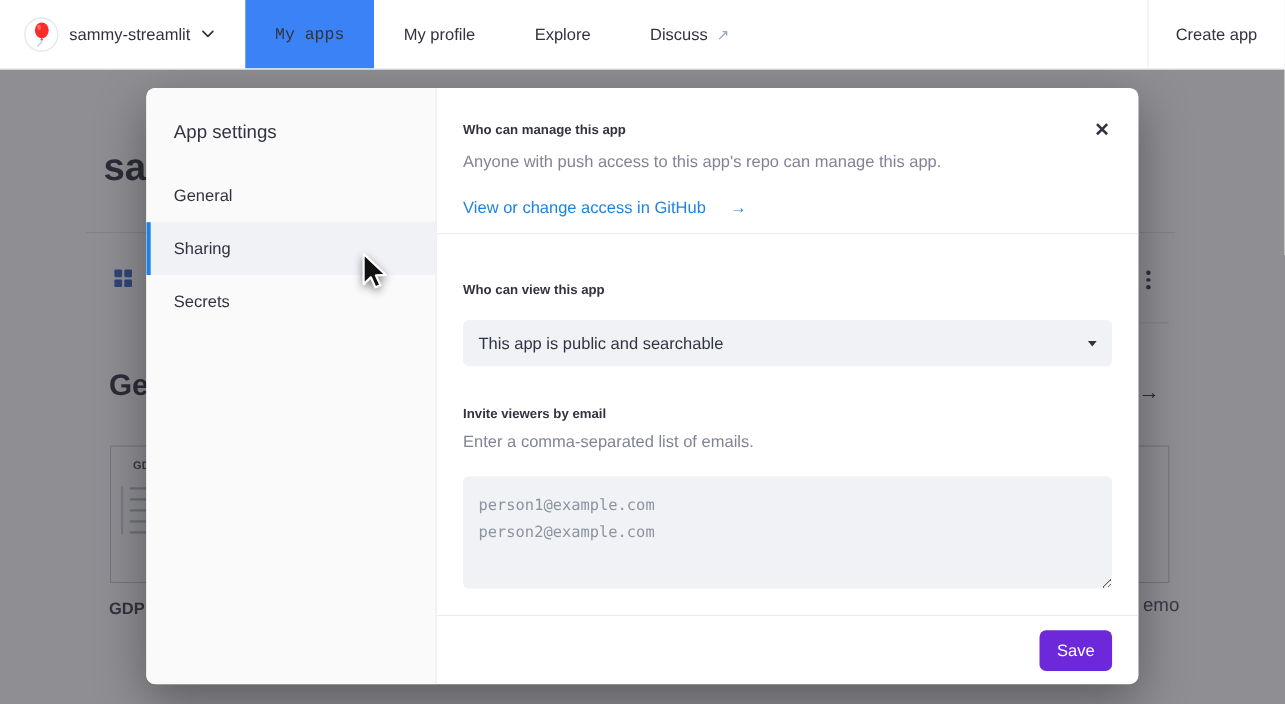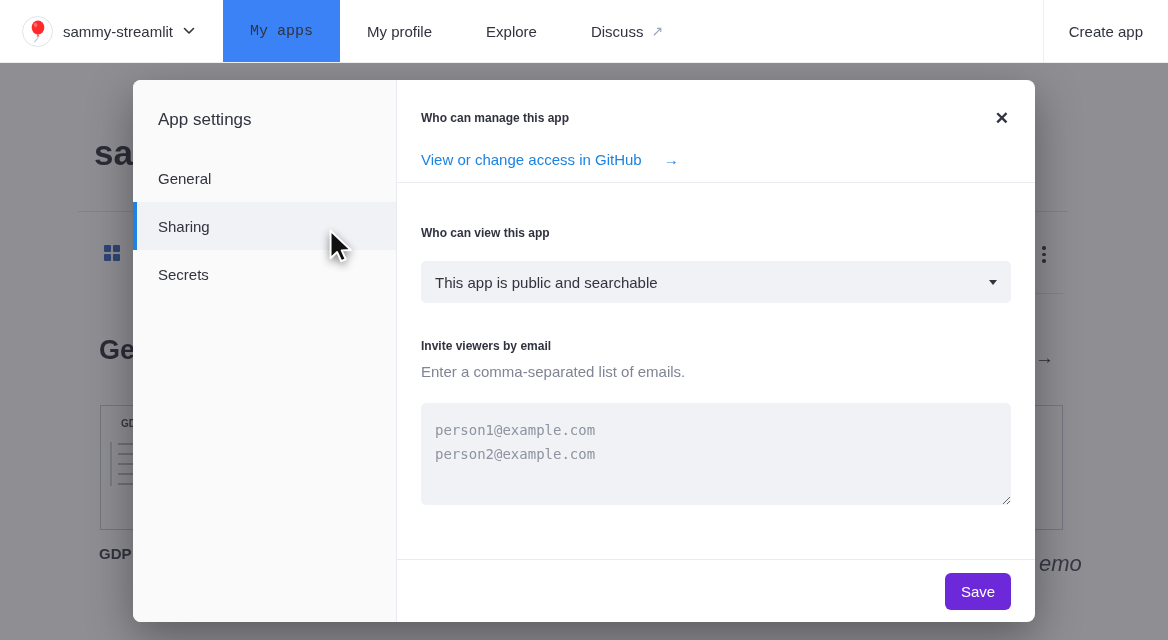--- a/index.html
+++ b/index.html
@@ -32,21 +32,21 @@
   .kebab i{width:3.5px;height:3.5px;border-radius:50%;background:#3a3c46;}
   .bg-section-heading{position:absolute;left:99px;top:272px;font-size:27px;font-weight:700;color:#31333f;}
   .bg-arrow{position:absolute;left:1035px;top:284px;font-size:19px;color:#31333f;}
   .bg-card{position:absolute;top:342px;height:125px;background:#fff;border:1px solid #c9ccd6;box-sizing:border-box;}
   .bg-card.left{left:100px;width:430px;}
   .bg-card.right{left:700px;width:363px;}
   .bg-card-title{position:absolute;left:20px;top:12px;font-size:10px;font-weight:700;color:#4a4d57;}
   .code-line{position:absolute;left:17px;height:2px;width:15px;background:#bcc0cb;}
   .code-gutter{position:absolute;left:9px;top:36px;width:2px;height:44px;background:#d3d6de;}
   .bg-caption-left{position:absolute;left:99px;top:482px;font-size:15px;font-weight:700;color:#3f414c;}
-  .bg-caption-right{position:absolute;left:1039px;top:488px;font-size:22px;color:#4a4d57;font-style:italic;}
+  .bg-caption-right{position:absolute;left:1039px;top:477px;font-size:17px;color:#4a4d57;}
 
   .backdrop{position:absolute;left:0;top:63px;width:1168px;height:577px;
             background:rgba(38,39,48,0.52);z-index:2;}
 
   
   .modal{position:absolute;left:133px;top:80px;width:902px;height:542px;background:#fff;
          border-radius:8px;box-shadow:0 15px 45px rgba(0,0,0,0.35);z-index:3;
          display:flex;overflow:hidden;}
   .modal-sidebar{width:264px;background:#fafafa;border-right:1px solid #e9ebf0;box-sizing:border-box;flex:0 0 auto;}
   .modal-title{margin:30px 0 24px 25px;font-size:17px;color:#31333f;}
@@ -171,20 +171,21 @@
       </div>
       <div class="menu-item">
         <span>Secrets</span>
       </div>
     </aside>
 
     <section class="modal-content">
 
       <div class="section-manage">
         <h3 class="section-heading">Who can manage this app</h3>
+        <p class="section-desc">Anyone with push access to this app's repo can manage this app.</p>
         <span class="github-link">
           <span>View or change access in GitHub</span>
           <span>→</span>
         </span>
         <span class="close-btn">✕</span>
       </div>
 
       <div class="content-divider"></div>
 
       <div class="section-body">

